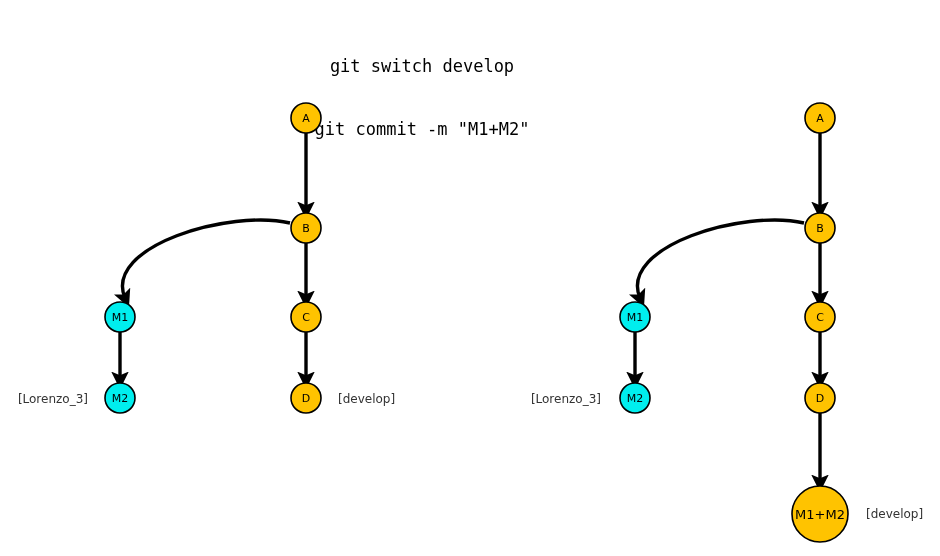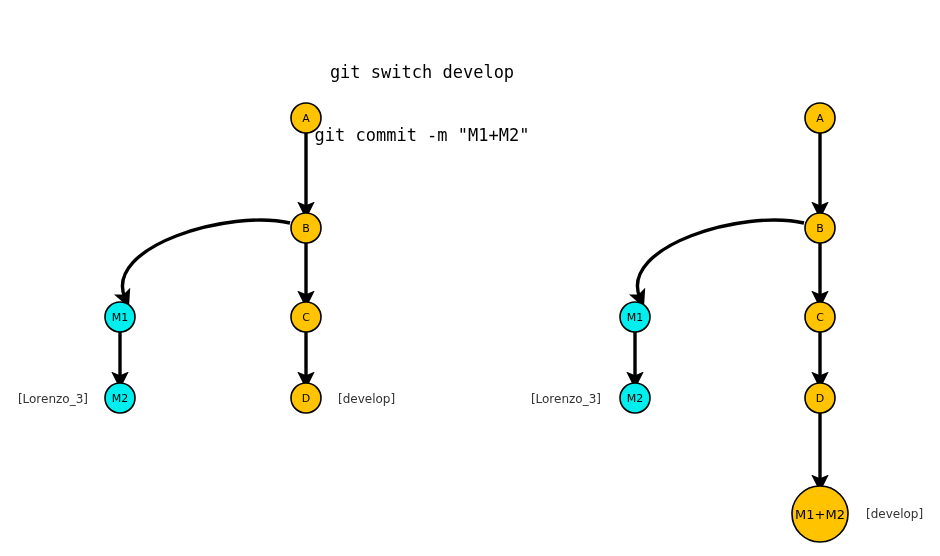--- a/index.html
+++ b/index.html
@@ -11,21 +11,21 @@
     position: relative;
     width: 940px;
     height: 556px;
     background: #ffffff;
     overflow: hidden;
     font-family: "DejaVu Sans Mono", "Liberation Mono", monospace;
   }
   #title-block {
     position: absolute;
     left: 0;
-    top: 20px;
+    top: 14px;
     width: 844px;
     text-align: center;
     font-family: "DejaVu Sans Mono", "Liberation Mono", monospace;
     font-size: 17px;
     line-height: 21px;
     color: #000000;
     white-space: pre;
   }
   #title-block .title-line { display: block; }
   svg.graph {

